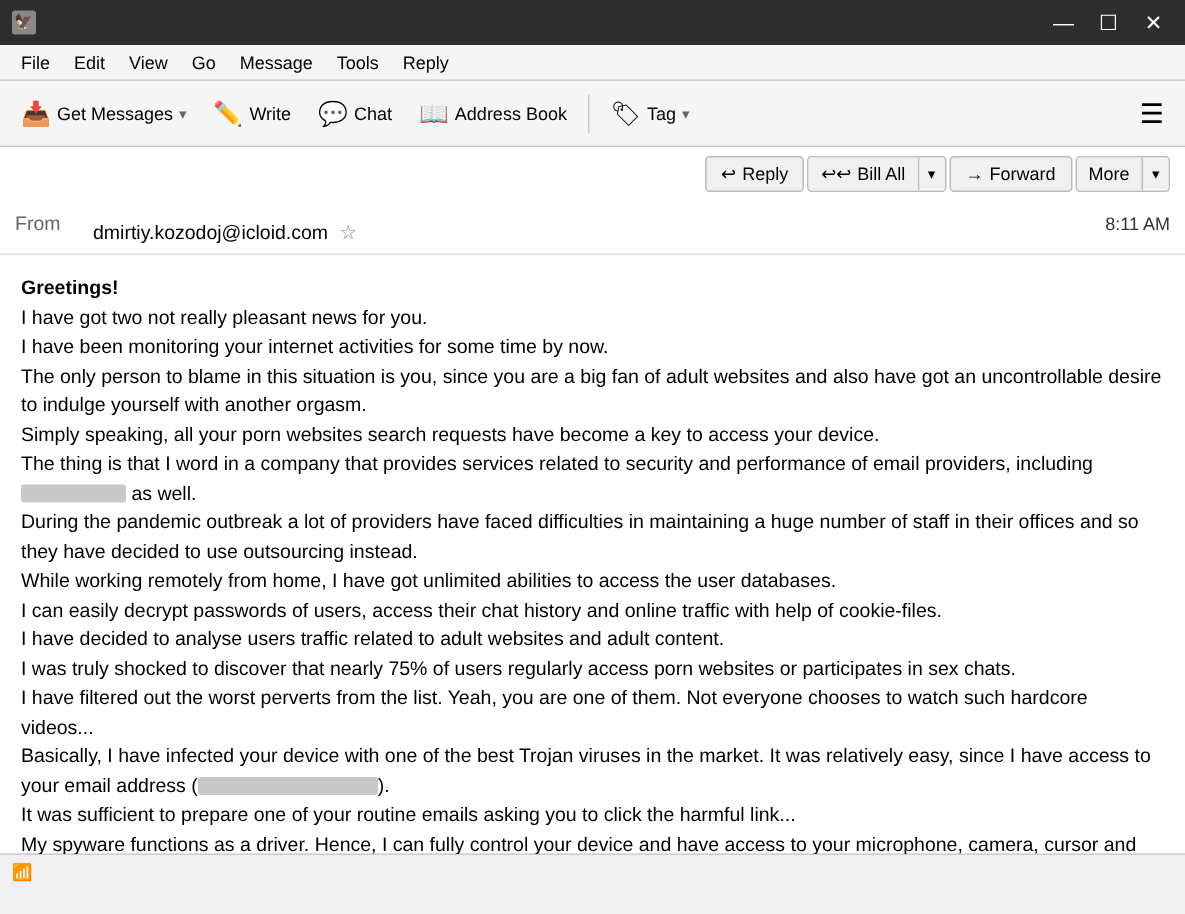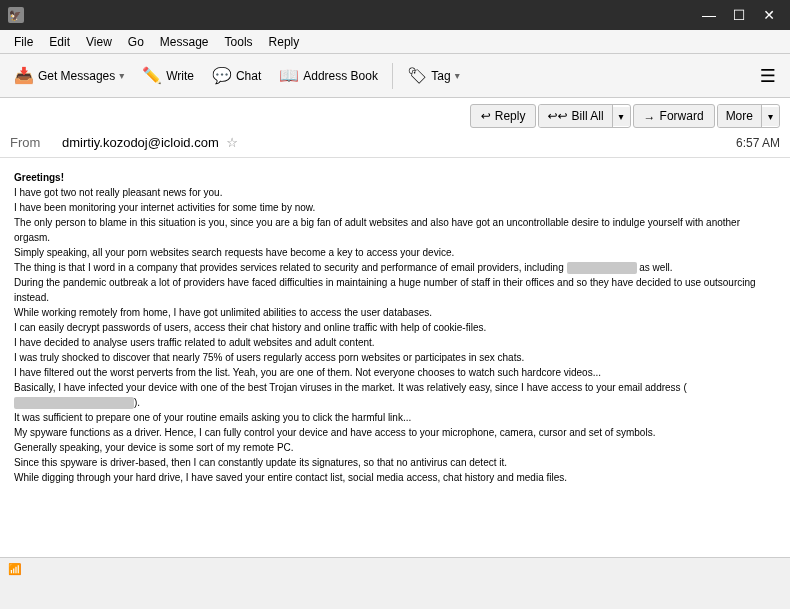--- a/index.html
+++ b/index.html
@@ -108,41 +108,41 @@
       border-right: 1px solid #bbb;
     }
     .action-btn-split .arrow-part {
       padding: 4px 6px;
       background: #f0f0f0;
       cursor: pointer;
       font-size: 10px;
     }
     .email-meta-row { display: flex; align-items: center; padding: 1px 0; }
     .email-meta-label { color: #666; width: 52px; flex-shrink: 0; }
-    .email-meta-value { flex: 1; }
+    .email-meta-value { flex: 1; margin-top: 12px; }
     .email-meta-time { margin-left: auto; font-size: 12px; color: #333; }
     .email-from { font-weight: normal; }
     .email-subject-label { font-weight: bold; }
     .email-subject-value { font-weight: bold; }
     .redacted-block {
       display: inline-block;
       background: #c8c8c8;
       border-radius: 2px;
       height: 12px;
       vertical-align: middle;
     }
 
     
     .email-body-container {
       background: white;
       flex: 1;
       overflow-y: auto;
       overflow-x: hidden;
       padding: 12px 14px;
-      font-size: 10px;
+      font-size: 13px;
       line-height: 1.5;
       color: #000;
       height: calc(609px - 30px - 24px - 44px - 80px - 32px);
     }
 
     
     .statusbar {
       background: #f0f0f0;
       border-top: 1px solid #ccc;
       height: 24px;
@@ -235,21 +235,21 @@
       <div class="arrow-part">▾</div>
     </div>
   </div>
 
   <div class="email-meta-row">
     <span class="email-meta-label">From</span>
     <span class="email-meta-value email-from">
       <span>dmirtiy.kozodoj@icloid.com</span>
       <span style="margin-left:4px; color:#888;">☆</span>
     </span>
-    <span class="email-meta-time">6:57 AM</span>
+    <span class="email-meta-time">8:11 AM</span>
   </div>
 
 
 </div>
 
 <div class="email-body-container">
   <p><strong>Greetings!</strong></p>
 
   <p>I have got two not really pleasant news for you.<br>
   I have been monitoring your internet activities for some time by now.</p>

